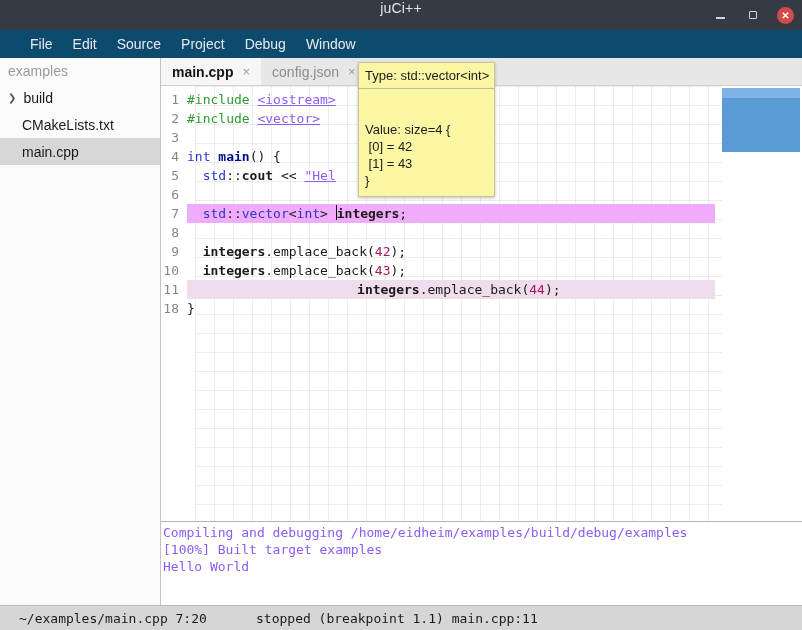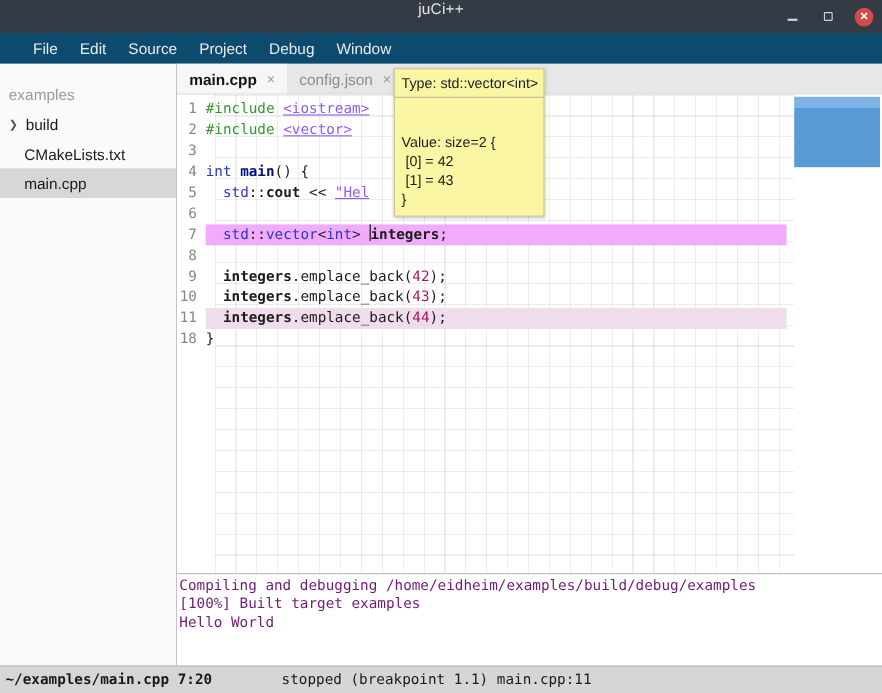--- a/index.html
+++ b/index.html
@@ -19,21 +19,21 @@
   .ctrl-close { background:#d24b4b; border-radius:50%; width:17px; height:17px; color:#ffffff; font-size:10px; font-weight:bold; }
 
   
   .menubar { height:28px; background:#0c4a6e; display:flex; align-items:center; padding-left:20px; }
   .menu-item { color:#e8eaed; font-size:14px; padding:0 10px; height:100%; display:flex; align-items:center; cursor:default; }
 
   
   .main { display:flex; height:547px; }
 
   .sidebar { width:161px; flex:none; background:#fafafa; border-right:1px solid #c3c3c3; font-size:14px; color:#1a1a1a; overflow:hidden; }
-  .sidebar-header { color:#9b9b9b; padding:20px 8px 5px 8px; }
+  .sidebar-header { color:#9b9b9b; padding:5px 8px 5px 8px; }
   .tree-item { height:27px; display:flex; align-items:center; padding-left:8px; }
   .tree-item.leaf { padding-left:22px; }
   .tree-item.selected { background:#d7d7d7; }
   .chevron { font-size:10px; color:#555; margin-right:7px; }
 
   .right { flex:1; display:flex; flex-direction:column; min-width:0; }
 
   
   .tabbar { height:28px; background:#e7e7e7; border-bottom:1px solid #d2d2d2; display:flex; align-items:stretch; }
   .tab { display:flex; align-items:center; gap:9px; padding:0 11px; font-size:14px; color:#8d8d8d; }
@@ -46,45 +46,45 @@
     position:absolute; left:34px; top:0; width:528px; height:100%; pointer-events:none; z-index:0;
     background-image:
       repeating-linear-gradient(to right, rgba(110,110,110,0.12) 0, rgba(110,110,110,0.12) 1px, transparent 1px, transparent 19px),
       repeating-linear-gradient(to bottom, rgba(110,110,110,0.12) 0, rgba(110,110,110,0.12) 1px, transparent 1px, transparent 19px);
   }
   .editor-lines { position:relative; z-index:1; padding-top:4px; font-family:"DejaVu Sans Mono", monospace; font-size:13px; line-height:19px; width:562px; }
   .line { display:flex; height:19px; }
   .lnum { width:26px; flex:none; text-align:right; padding-right:8px; color:#878787; }
   .lcode { white-space:pre; width:528px; color:#1a1a1a; }
   .line.current .lcode { background:#f0abfc; }
-  .line.stopped .lcode { background:#efdcec; }
+  .line.stopped .lcode { background:#efdcec;text-align:center; }
 
   .tk-pre  { color:#2e9b2e; }
   .tk-str  { color:#8b5cf6;text-decoration:underline; }
   .tk-kw   { color:#2a36c9; }
   .tk-type { color:#2a36c9; }
   .tk-fn   { color:#001080; font-weight:bold; }
   .tk-var  { color:#1a1a1a; font-weight:bold; }
   .tk-num  { color:#a51860; }
   .tk-pln  { color:#1a1a1a; }
   .caret { display:inline-block; width:0; border-left:1px solid #000; height:15px; vertical-align:-2px; }
 
   .scroll-strip { width:80px; flex:none; position:relative; background:#ffffff; z-index:2; }
   .scroll-thumb { position:absolute; top:2px; left:0; width:78px; height:64px;
     background:linear-gradient(#7fb3e8 0 10px, #5b9bd5 10px); }
 
   
   .terminal { height:84px; border-top:1px solid #b5b5b5; background:#ffffff; padding:3px 2px;
-    font-family:"DejaVu Sans Mono", monospace; font-size:13px; color:#701a75; }
+    font-family:"DejaVu Sans Mono", monospace; font-size:13px; color:#8b5cf6; }
   .term-line { height:17px; white-space:pre; }
 
   
   .statusbar { height:25px; background:#d6d6d6; border-top:1px solid #b9b9b9; display:flex; align-items:center; position:relative;
     font-family:"DejaVu Sans Mono", monospace; font-size:13px; color:#1a1a1a; }
-  .status-left { padding-left:5px;font-weight:bold; }
+  .status-left { padding-left:19px; }
   .status-center { position:absolute; left:256px; }
 
   
   .tooltip { position:absolute; left:358px; top:62px; width:137px; z-index:10; font-size:13px; color:#1c1c1c; }
   .tip-box { background:#fbf6a4; border:1px solid #c9c49a; box-shadow:0 1px 3px rgba(0,0,0,0.25); }
   .tip-type { padding:5px 6px; white-space:pre; }
   .tip-value { padding:32px 6px 7px 6px; border-top:none; }
   .tip-line { line-height:17px; white-space:pre; }
 </style>
 </head>
@@ -208,18 +208,18 @@
 </div>
 
 <div class="statusbar">
   <span class="status-left">~/examples/main.cpp 7:20</span>
   <span class="status-center">stopped (breakpoint 1.1) main.cpp:11</span>
 </div>
 
 <div class="tooltip">
   <div class="tip-box tip-type">Type: std::vector&lt;int&gt;</div>
   <div class="tip-box tip-value">
-      <div class="tip-line">Value: size=2 {</div>
+      <div class="tip-line">Value: size=4 {</div>
       <div class="tip-line"> [0] = 42</div>
       <div class="tip-line"> [1] = 43</div>
       <div class="tip-line">}</div>
     </div>
 </div>
 
 </body></html>

